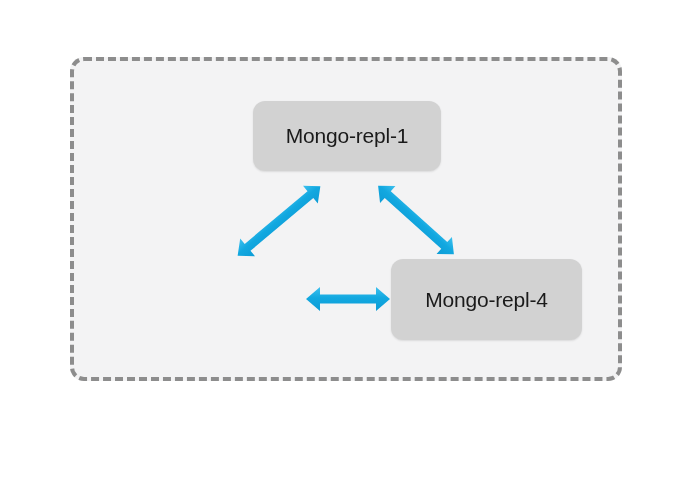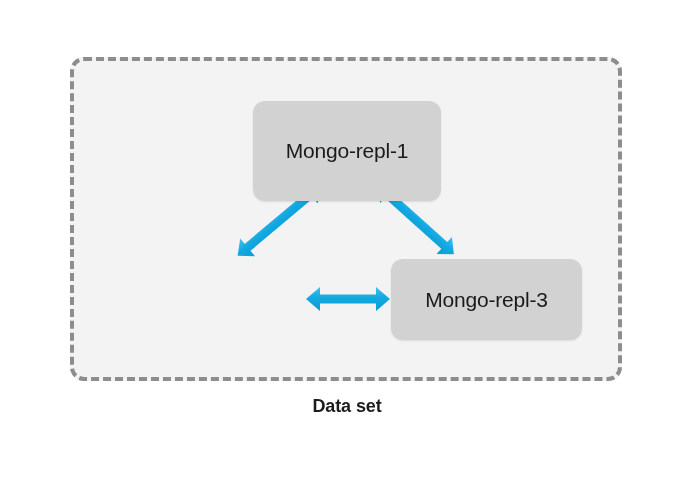--- a/index.html
+++ b/index.html
@@ -50,21 +50,21 @@
   }
   .node-label {
     font-family: "Liberation Sans", sans-serif;
     font-size: 21px;
     font-weight: 400;
     color: #1a1a1a;
     letter-spacing: -0.2px;
     white-space: nowrap;
   }
 
-  #node-1 { left: 253px; top: 101px; width: 188px; height: 100px; }
+  #node-1 { left: 253px; top: 101px; width: 188px; height: 70px; }
   #node-2 { left: 110px; top: 259px; width: 193px; height: 81px; }
   #node-3 { left: 391px; top: 259px; width: 191px; height: 81px; }
 
   
   #arrow-layer {
     position: absolute;
     left: 0;
     top: 0;
     width: 694px;
     height: 484px;
@@ -114,18 +114,17 @@
       <polygon fill="url(#arrGrad)" points="-28,-4.5 -28,-12 -42,0 -28,12 -28,4.5 28,4.5 28,12 42,0 28,-12 28,-4.5"></polygon>
     </g>
   </svg>
 
   <div class="node-box" id="node-1">
     <span class="node-label">Mongo-repl-1</span>
   </div>
 
 
   <div class="node-box" id="node-3">
-    <span class="node-label">Mongo-repl-3</span>
+    <span class="node-label">Mongo-repl-4</span>
   </div>
 
-  <div class="caption">Data set</div>
 
 </div>
 
 </body></html>

